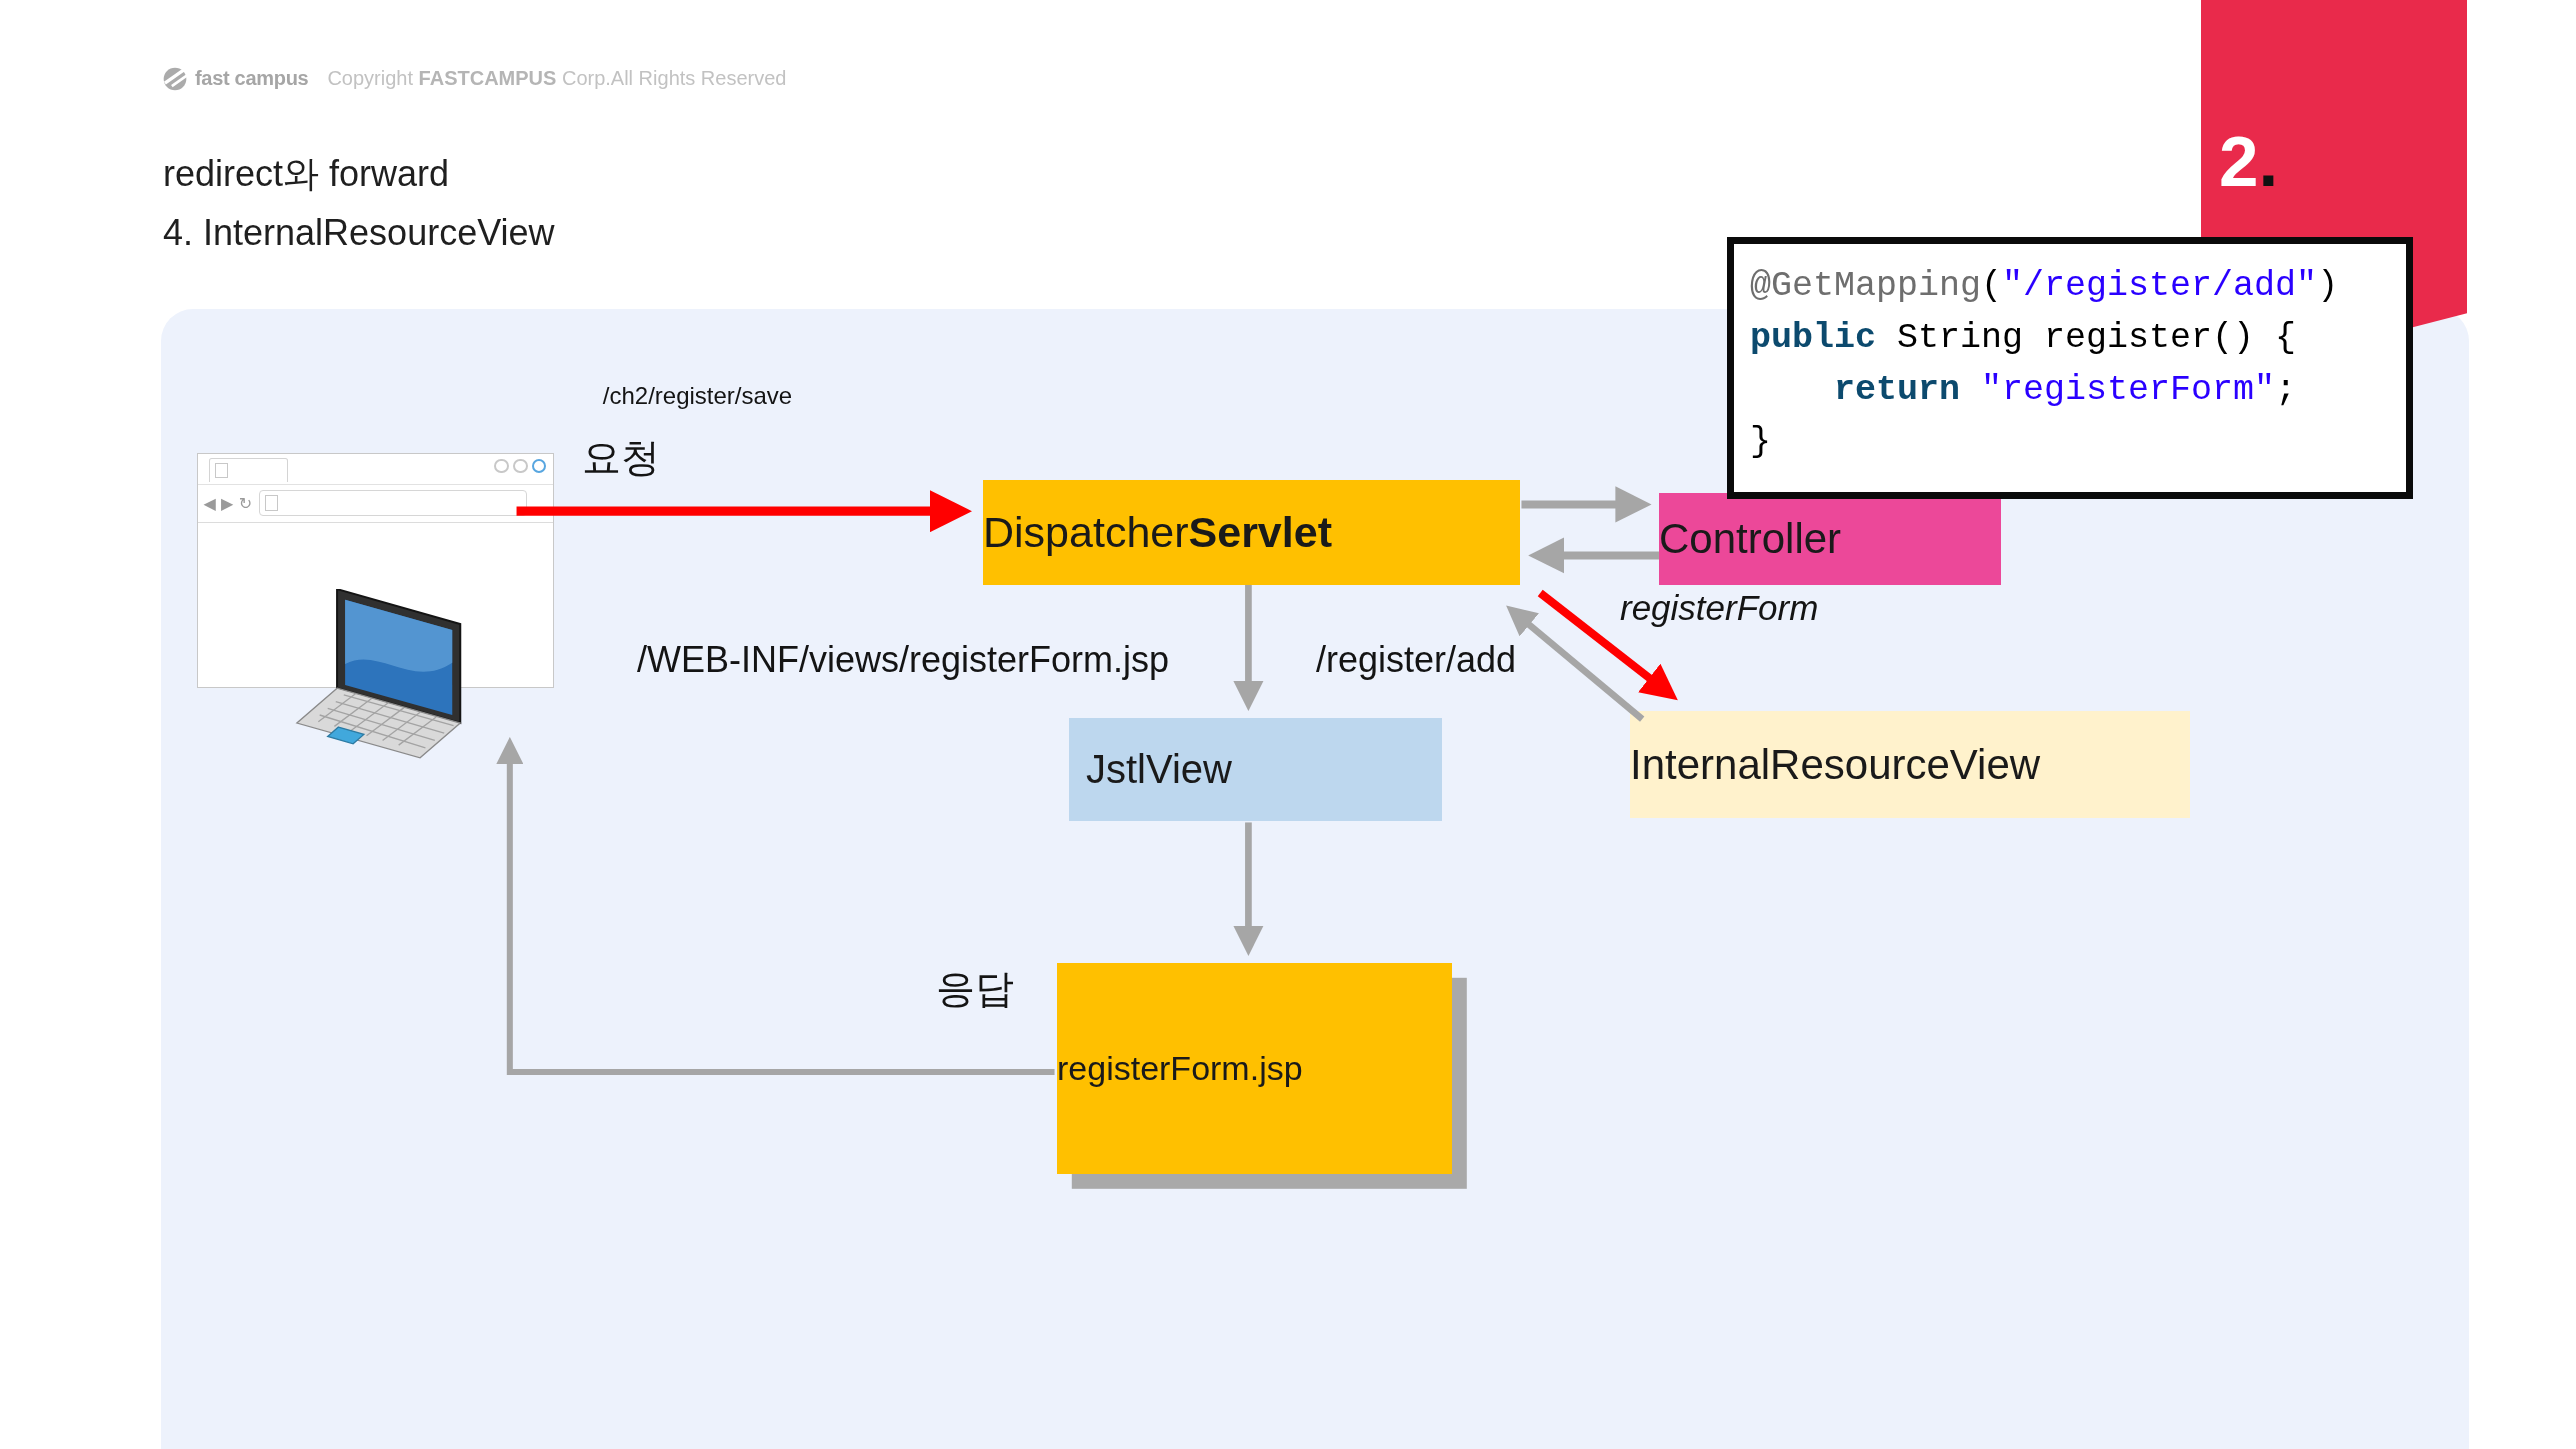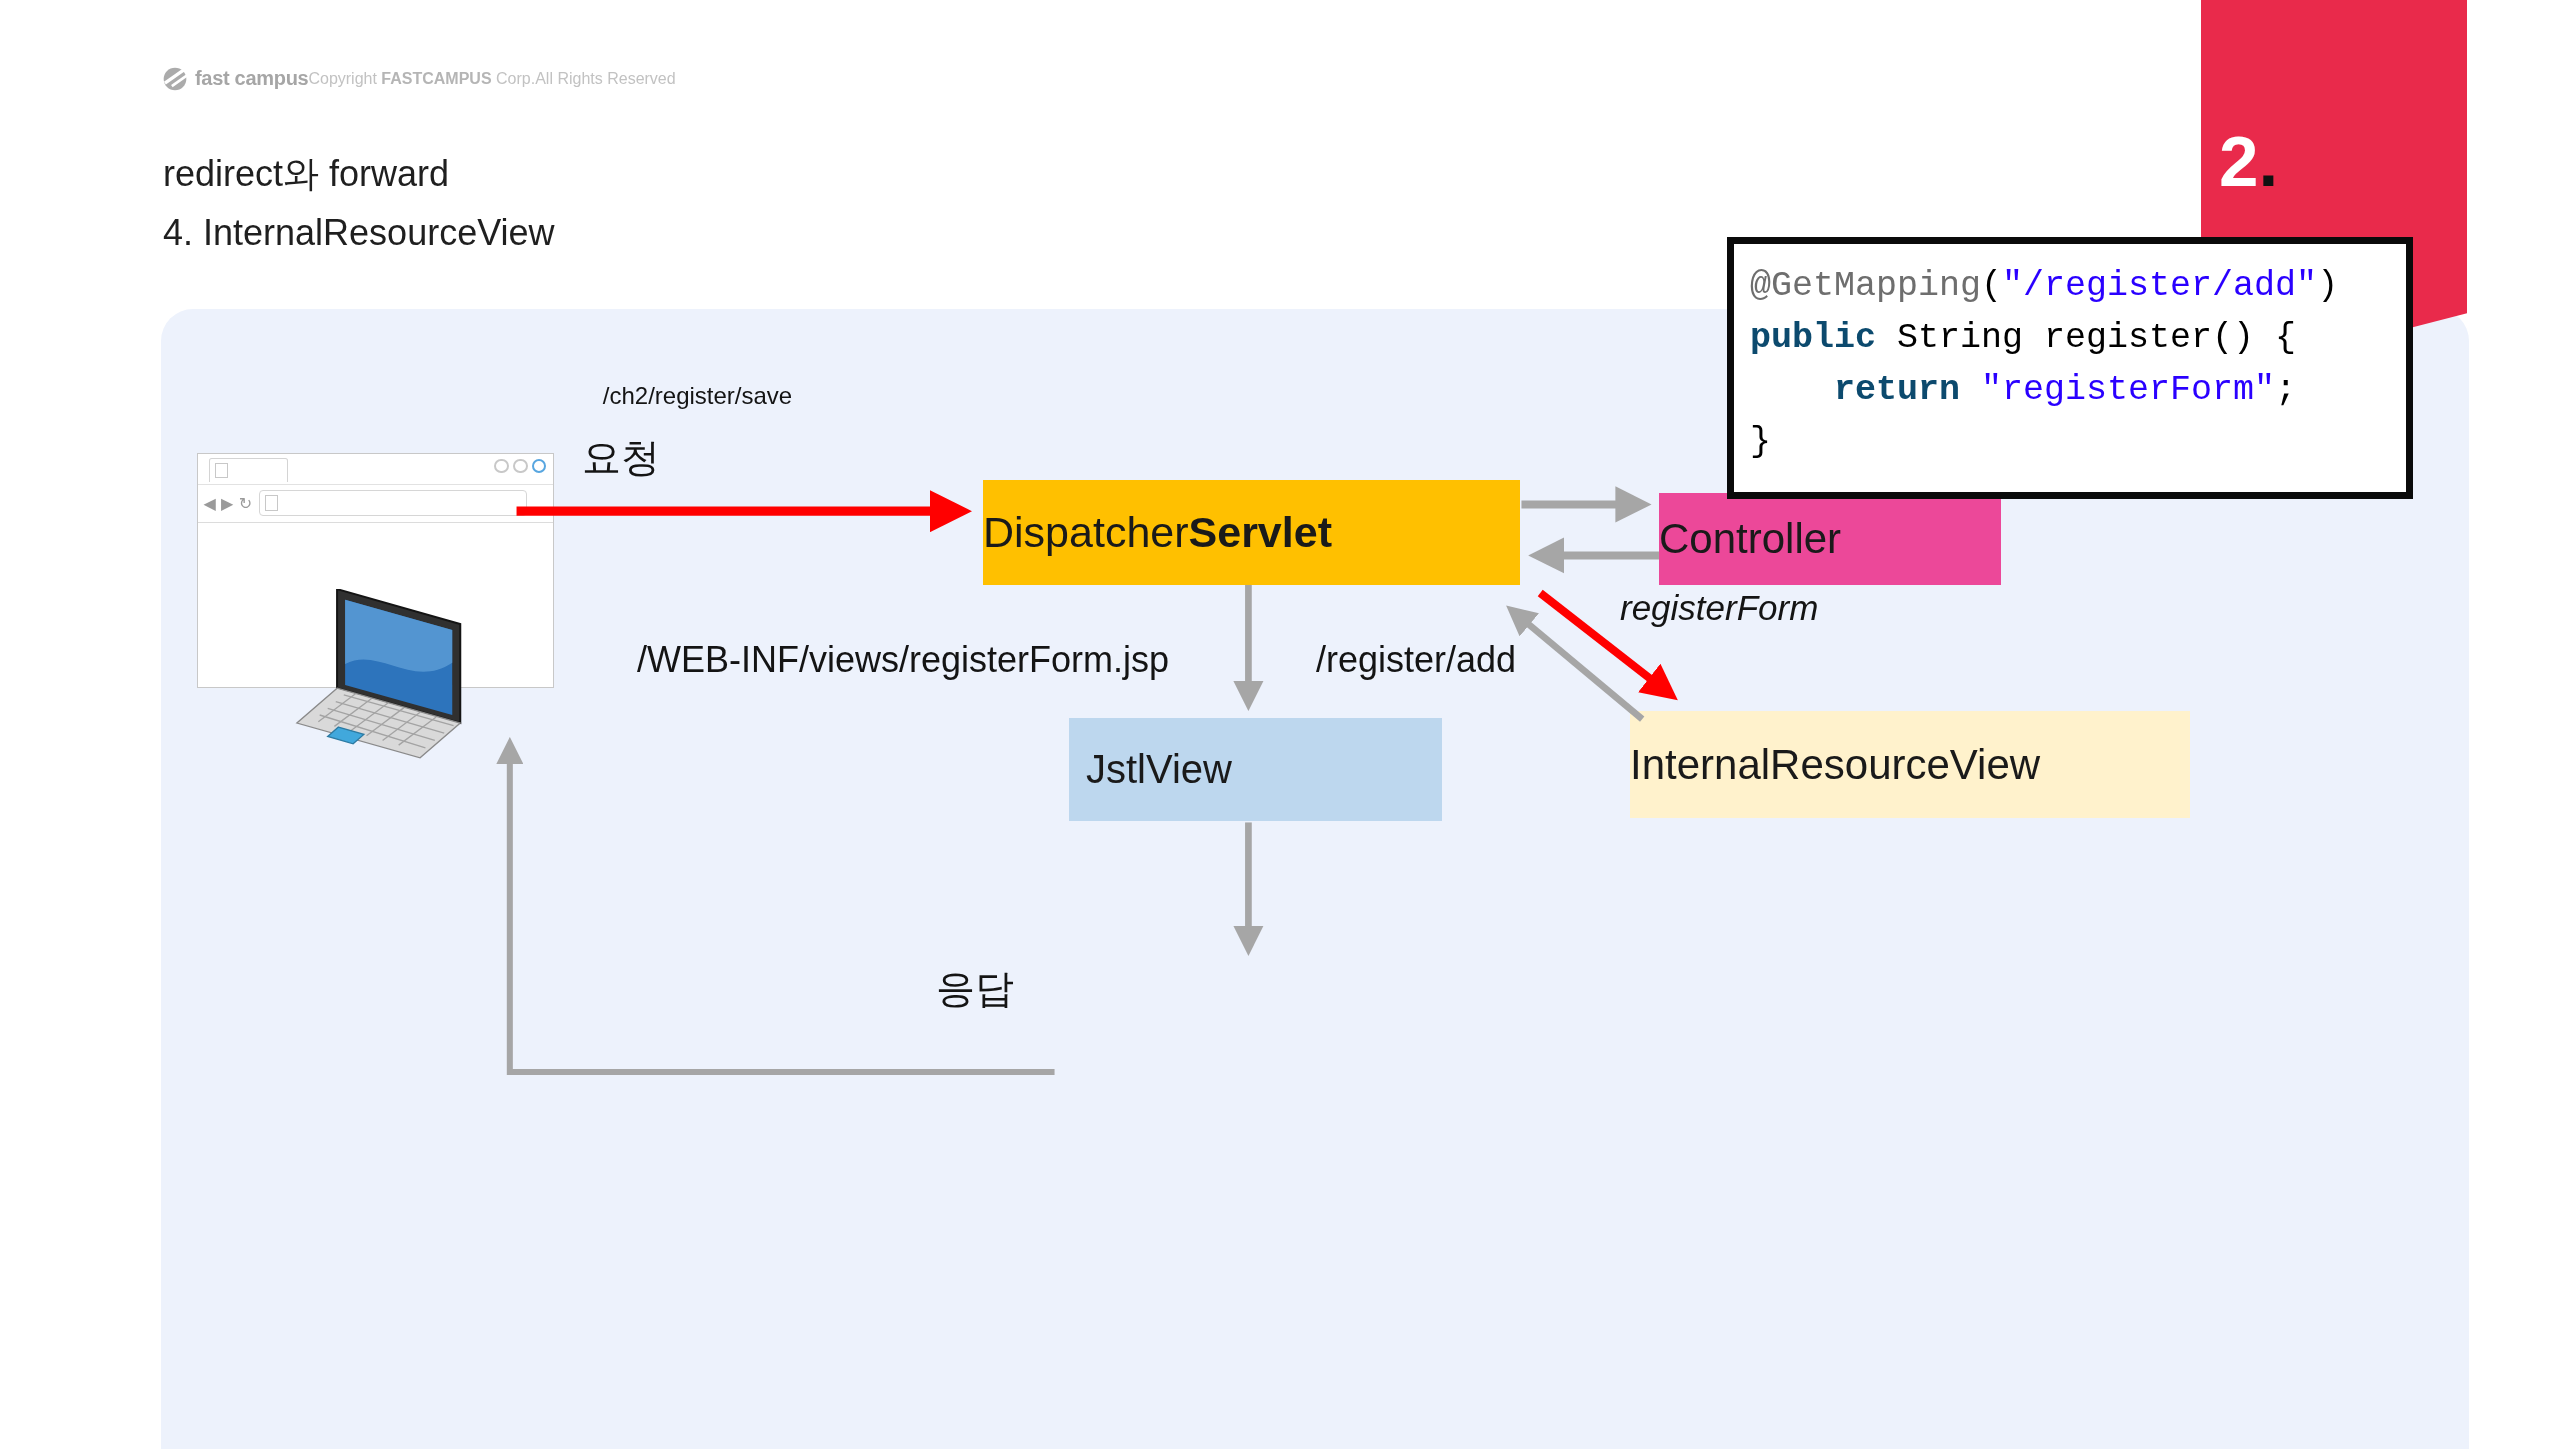--- a/index.html
+++ b/index.html
@@ -3,21 +3,21 @@
 <meta charset="utf-8">
 <style>
   html,body{margin:0;padding:0;background:#ffffff;}
   .slide{position:relative;width:2576px;height:1449px;overflow:hidden;
          font-family:"Liberation Sans","DejaVu Sans",sans-serif;color:#1a1a1a;}
 
   
   .logo-row{position:absolute;left:163px;top:64px;height:29.5px;display:flex;align-items:center;}
   .logo-icon{width:24px;height:24px;margin-right:8px;}
   .logo-text{font-size:20px;font-weight:bold;color:#a6a6a6;letter-spacing:-0.3px;}
-  .copyright{font-size:16px;color:#c2c2c2;}
+  .copyright{margin-left:19px;font-size:20px;color:#c2c2c2;}
   .copyright b{color:#b5b5b5;}
 
   .title1{position:absolute;left:163px;top:150px;font-size:36px;color:#1f1f1f;}
   .title2{position:absolute;left:163px;top:212px;font-size:36px;color:#1f1f1f;}
 
   
   .ribbon{position:absolute;left:2201px;top:0;width:266px;height:382px;background:#e92a4b;
           clip-path:polygon(0 0,100% 0,100% 82%,0 100%);z-index:5;}
   .ribbon-number{position:absolute;left:2219px;top:126px;z-index:6;font-size:71px;font-weight:bold;line-height:1;}
   .ribbon-number .num{color:#ffffff;}
@@ -161,20 +161,23 @@
     </div>
   <div class="dbox box-controller">
       <span>Controller</span>
     </div>
   <div class="dbox box-jstl">
       <span>JstlView</span>
     </div>
   <div class="dbox box-irv">
       <span>InternalResourceView</span>
     </div>
+  <div class="dbox box-jsp">
+      <span>registerForm.jsp</span>
+    </div>
 
   <div class="lbl lbl-reqpath">/ch2/register/save</div>
   <div class="lbl lbl-req">요청</div>
   <div class="lbl lbl-webinf">/WEB-INF/views/registerForm.jsp</div>
   <div class="lbl lbl-regadd">/register/add</div>
   <div class="lbl lbl-regform">registerForm</div>
   <div class="lbl lbl-resp">응답</div>
 
   <div class="code-box">
     <div>

